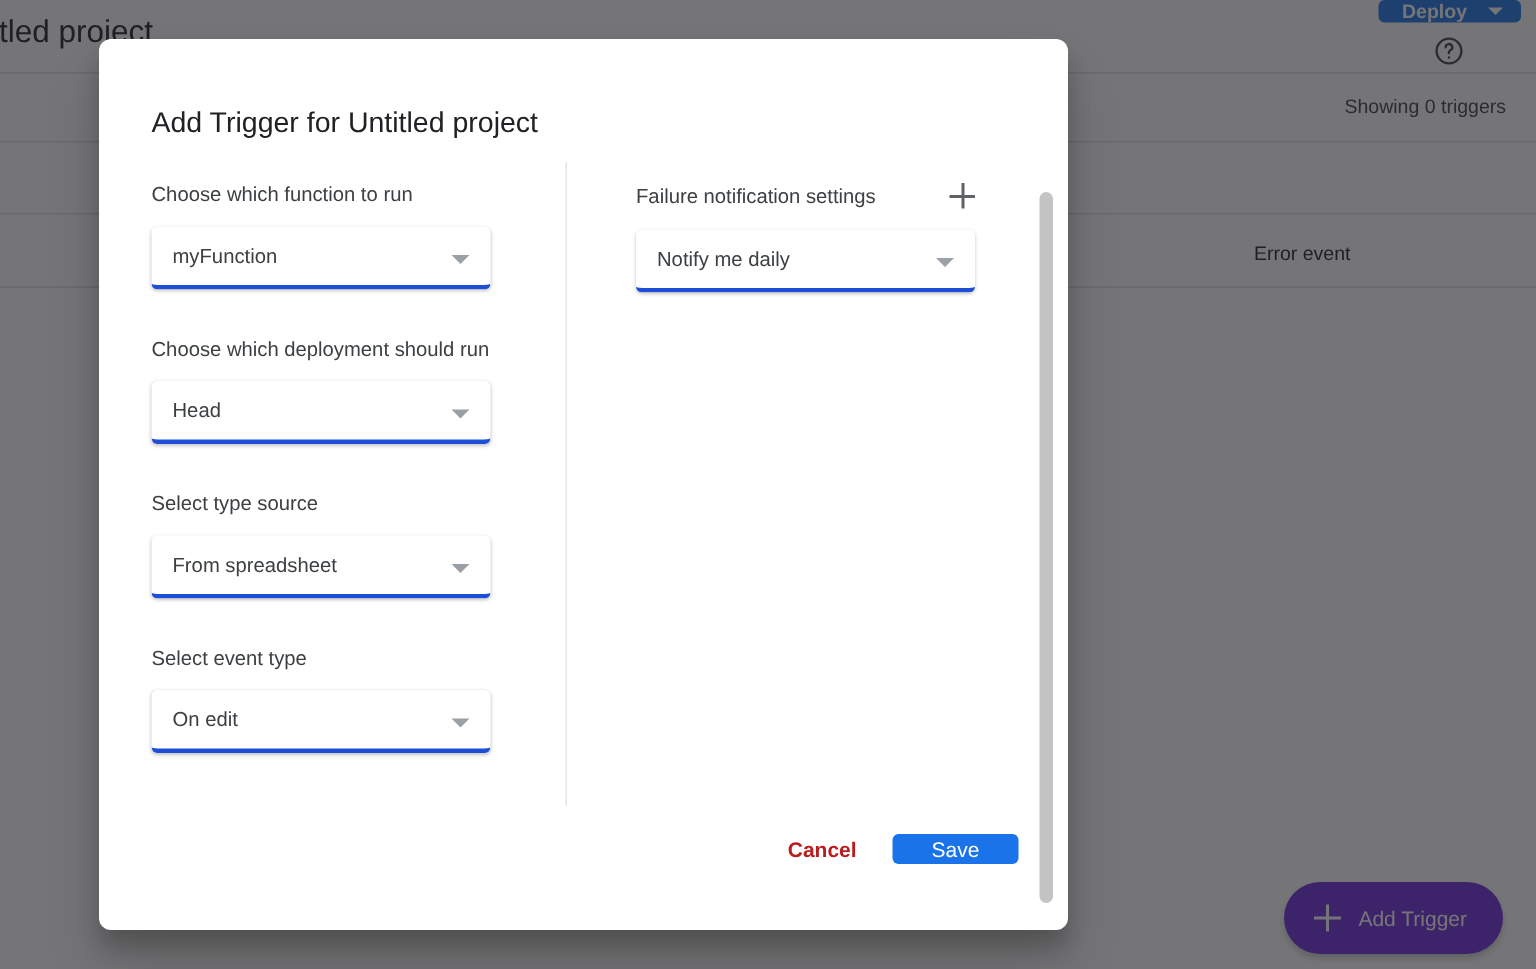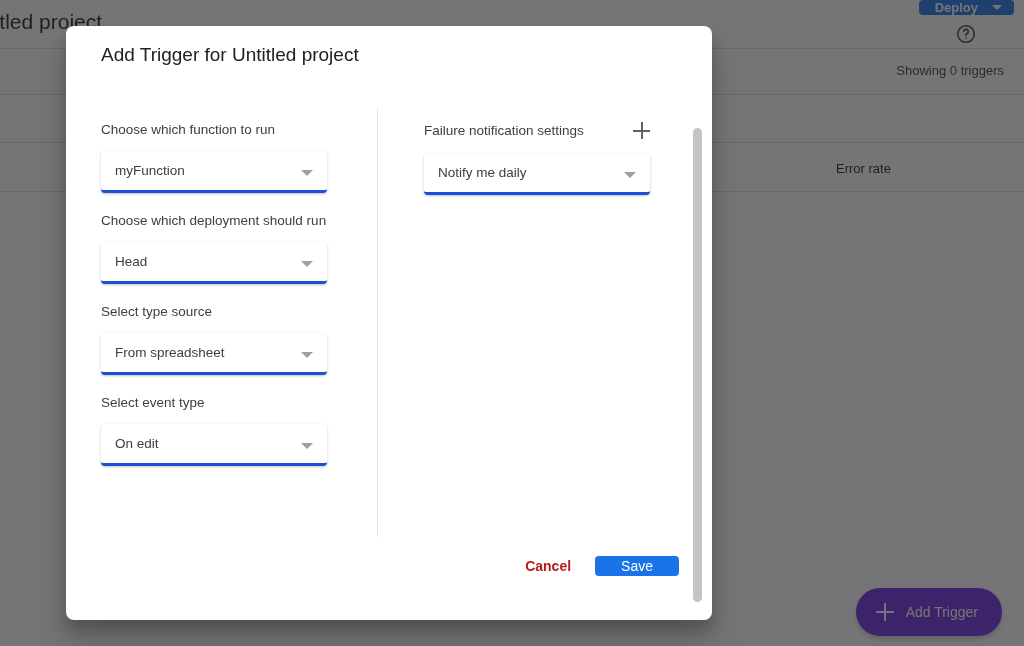--- a/index.html
+++ b/index.html
@@ -97,40 +97,40 @@
 
   
   .dialog {
     position: absolute; left: 66px; top: 26px;
     width: 646px; height: 594px;
     background: #ffffff; border-radius: 8px;
     box-shadow: 0 11px 15px rgba(0,0,0,.2), 0 24px 38px rgba(0,0,0,.14);
     overflow: hidden;
   }
   .dialog-title {
-    position: absolute; left: 35px; top: 18px;
+    position: absolute; left: 35px; top: 46px;
     font-size: 19px; color: #202124; letter-spacing: 0;
   }
   .dlg-scrollbar {
     position: absolute; right: 10px; top: 86px; width: 9px; height: 498px;
     background: #ffffff;
   }
   .dlg-thumb {
     position: absolute; left: 0; top: 16px; width: 9px; height: 474px;
     background: #c4c4c4; border-radius: 5px; cursor: pointer;
   }
   .divider-v {
     position: absolute; left: 311px; top: 82px; width: 1px; height: 429px;
     background: #e4e4e8;
   }
 
   .col-left { position: absolute; left: 35px; top: 96px; width: 260px; }
   .col-right { position: absolute; left: 358px; top: 96px; width: 240px; }
 
-  .field { margin-bottom: 20px; }
+  .field { margin-bottom: 32px; }
   .field-label {
     font-size: 13.5px; color: #3c4043; margin-bottom: 14px;
   }
   .select-box {
     position: relative; width: 226px; height: 42px;
     background: #ffffff; border-radius: 4px;
     border-bottom: 3px solid #1d4ed8;
     box-shadow: 0 1px 3px rgba(0,0,0,.14), 0 1px 2px rgba(0,0,0,.10);
     display: flex; align-items: center; padding: 0 14px; cursor: pointer;
   }
@@ -207,21 +207,21 @@
       </div>
     </div>
 
     <div class="bg-subbar">
       <div class="bg-showing">Showing 0 triggers</div>
     </div>
 
     <div class="bg-row-blank"></div>
 
     <div class="bg-table-head">
-      <div class="bg-col-error">Error rate</div>
+      <div class="bg-col-error">Error event</div>
     </div>
 
     <div class="bg-fab">
       <span class="fab-plus"></span>
       <span>Add Trigger</span>
     </div>
   </div>
 
   <div class="scrim"></div>
 

